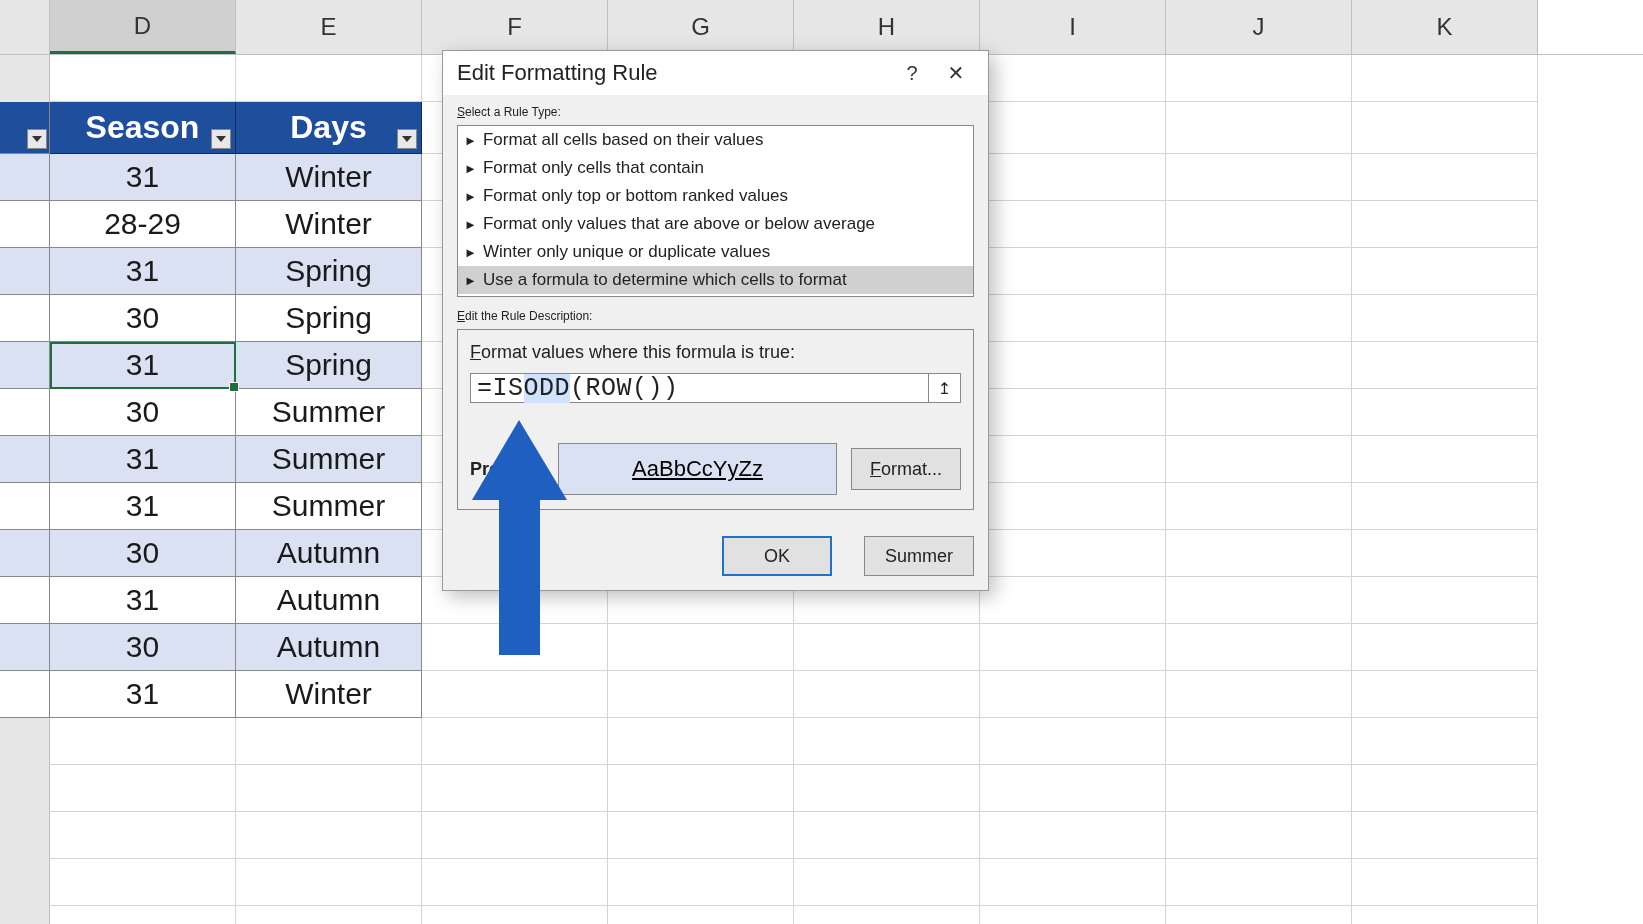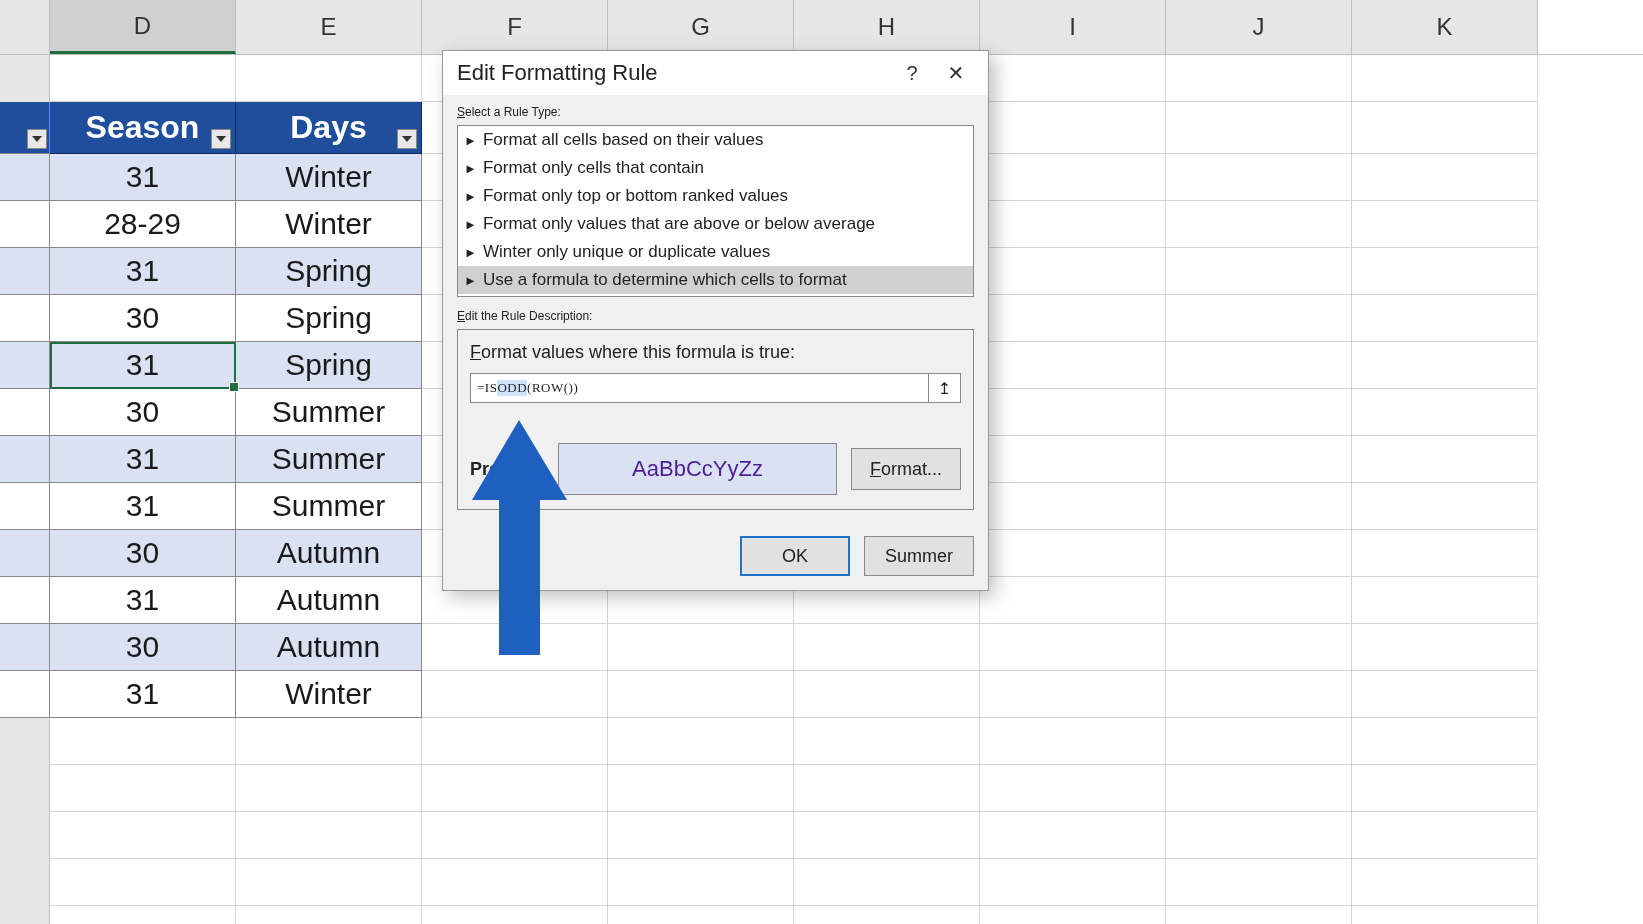--- a/index.html
+++ b/index.html
@@ -35,30 +35,30 @@
   .dlg-body { padding: 10px 14px 16px; }
   .section-label { font-size: 12px; margin-bottom: 6px; }
   .underline-first::first-letter { text-decoration: underline; }
   .rule-list { border: 1px solid #888; background: #fff; height: 172px; overflow: hidden; margin-bottom: 12px; }
   .rule-item { display: flex; align-items: center; height: 28px; padding: 0 6px; font-size: 17px; gap: 6px; }
   .rule-item.sel { background: #d0d0d0; font-weight: 400; }
   .rule-item .arrow { font-size: 13px; }
   .desc-box { border: 1px solid #888; background: #f0f0f0; padding: 10px 12px 14px; }
   .desc-box .bold-label { font-weight: 400; font-size: 18px; margin: 2px 0 10px; }
   .formula-wrap { display: flex; }
-  .formula-input { flex: 1; height: 30px; border: 1px solid #888; background: #fff; font-family: Liberation Serif, serif; font-size: 13px; padding: 0 6px; display: flex; align-items: center; letter-spacing: .5px; }
+  .formula-input { flex: 1; height: 30px; border: 1px solid #888; background: #fff; font-family: Liberation Mono, monospace; font-size: 25px; padding: 0 6px; display: flex; align-items: center; letter-spacing: .5px; }
   .formula-input .highlight { background: #cfe2ff; }
   .ref-btn { width: 32px; height: 30px; border: 1px solid #888; border-left: none; background: #fff; display: flex; align-items: center; justify-content: center; font-size: 16px; }
   .preview-row { display: flex; align-items: center; gap: 14px; margin-top: 40px; }
   .preview-label { font-size: 18px; font-weight: 700; }
-  .preview-sample { flex: 1; height: 52px; border: 1px solid #888; background: #d9e1f2; display: flex; align-items: center; justify-content: center; font-size: 22px; color: #4c1d95; }
+  .preview-sample { flex: 1; height: 52px; border: 1px solid #888; background: #d9e1f2; display: flex; align-items: center; justify-content: center; font-size: 22px; color: #000000; text-decoration: underline; }
   .btn { height: 40px; padding: 0 22px; border: 1px solid #888; background: #e1e1e1; font-size: 18px; display: flex; align-items: center; justify-content: center; }
   .btn.small { height: 42px; padding: 0 18px; width: 110px; }
   .btn.primary { border: 2px solid #1f74c7; background: #e1e1e1; width: 110px; }
-  .dlg-footer { display: flex; justify-content: flex-end; gap: 14px; padding: 10px 14px 14px; }
+  .dlg-footer { display: flex; justify-content: flex-end; gap: 32px; padding: 10px 14px 14px; }
 
   
   .big-arrow { position: absolute; left: 472px; top: 420px; width: 95px; height: 235px; pointer-events: none; }
   .big-arrow svg { width: 100%; height: 100%; }
 </style>
 </head>
 <body>
 
 <div class="sheet">
   <div class="col-headers">

